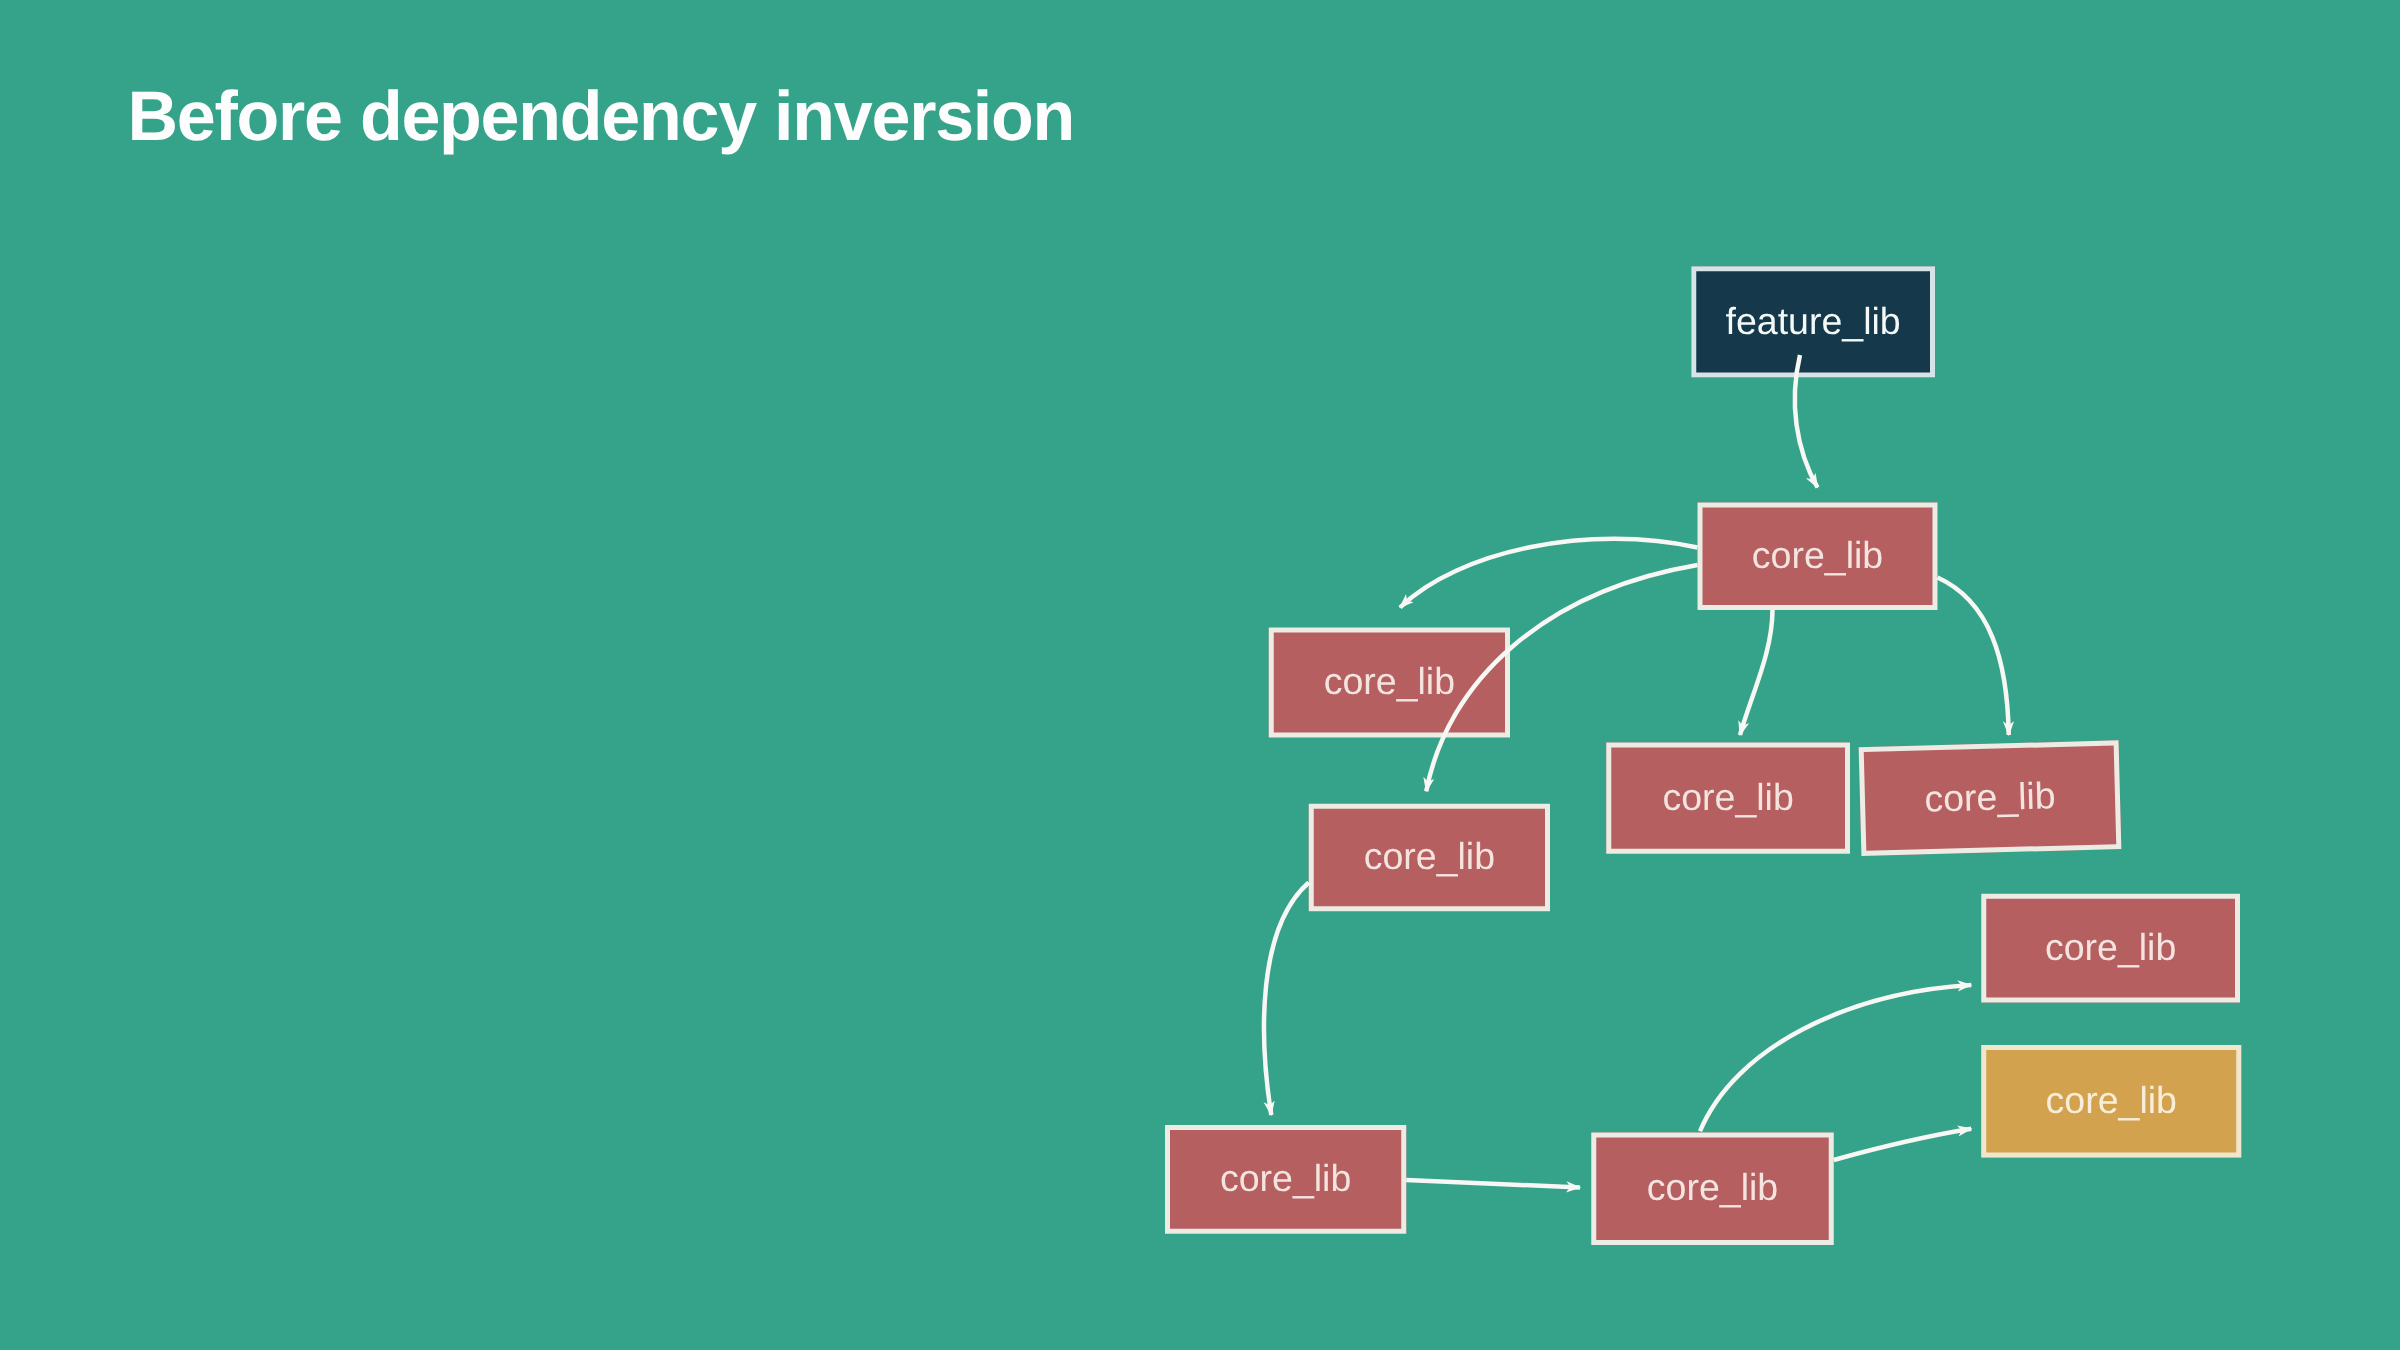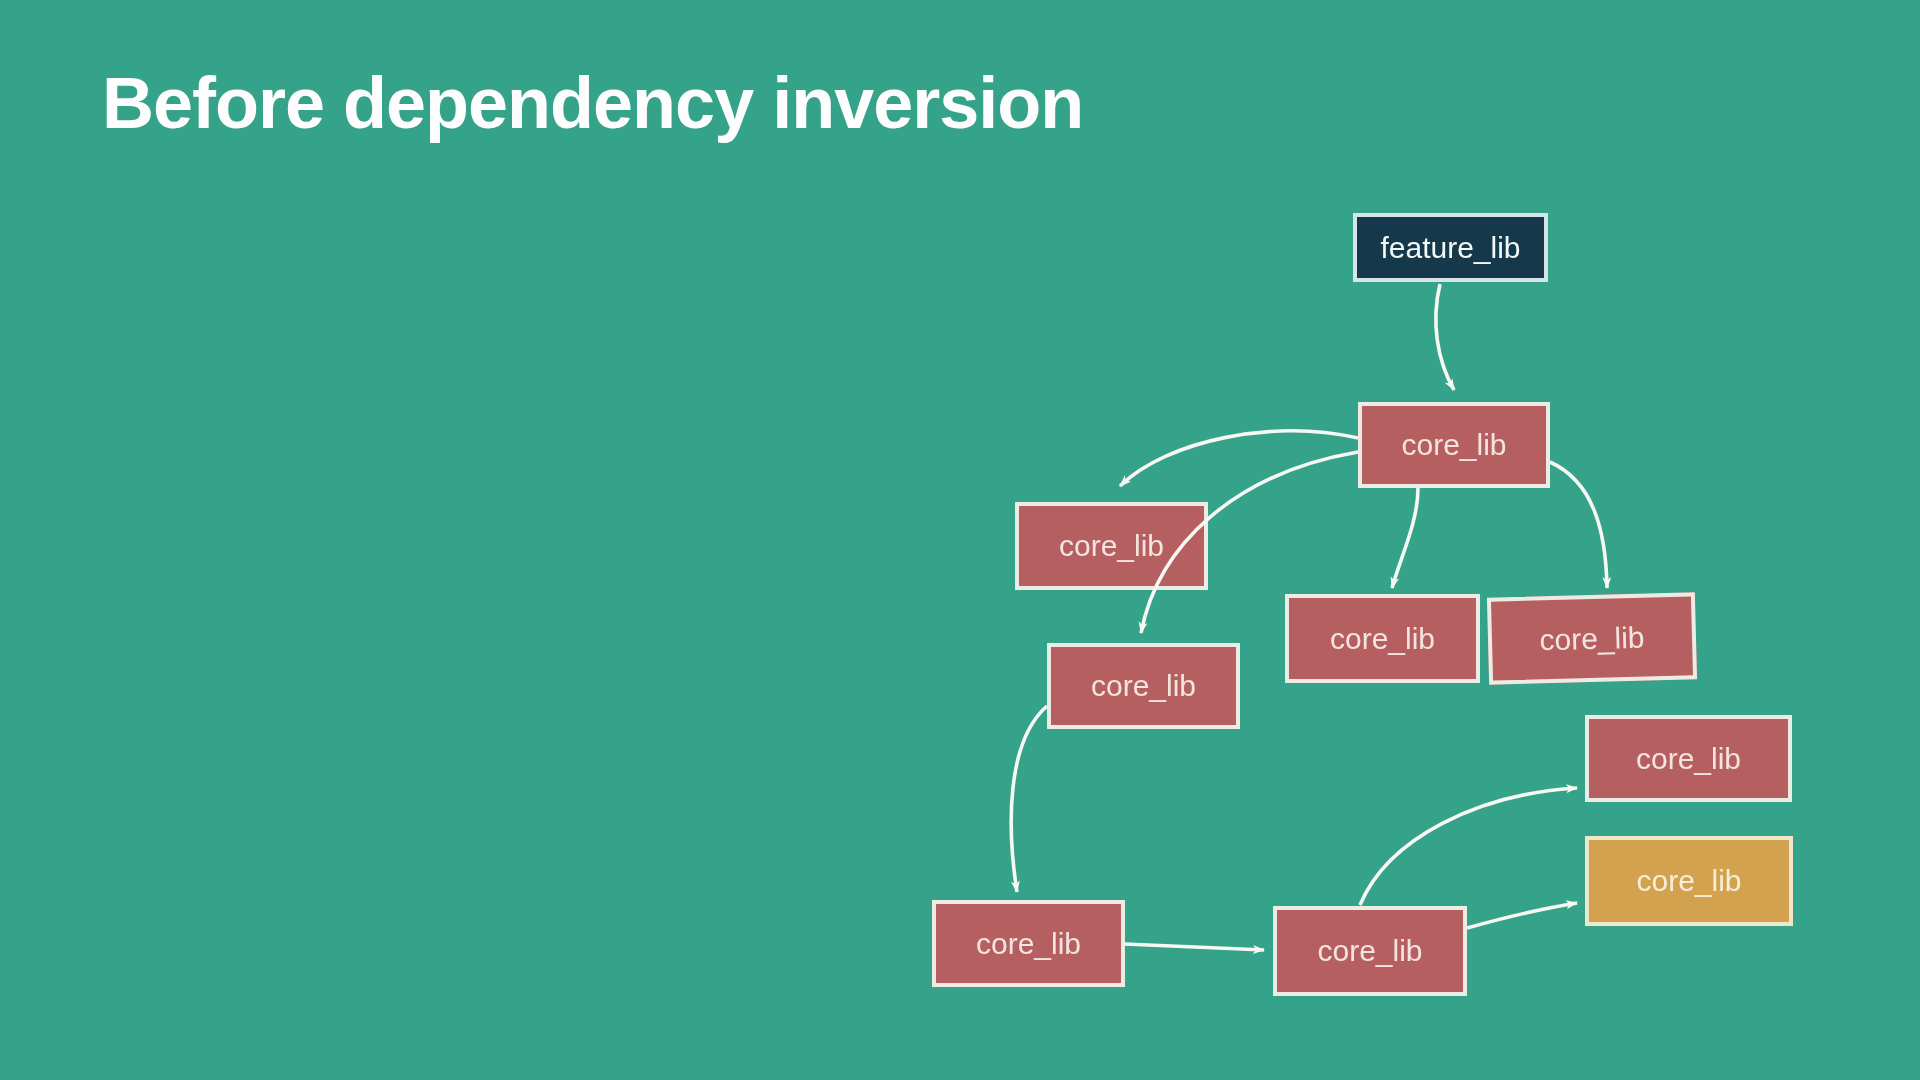--- a/index.html
+++ b/index.html
@@ -14,21 +14,21 @@
     position: relative;
     width: 1920px;
     height: 1080px;
     background: #35A28A;
   }
   #slide-title {
     position: absolute;
     left: 102px;
     top: 58px;
     margin: 0;
-    font-size: 72px;
+    font-size: 56px;
     font-weight: bold;
     letter-spacing: -1px;
     color: #FCFDFC;
     line-height: 1.25;
   }
   #edge-layer {
     position: absolute;
     left: 0;
     top: 0;
     width: 1920px;
@@ -81,21 +81,21 @@
         <path d="M1418,488 C1418,522 1401,556 1392,588" marker-end="url(#arrowhead)"></path>
         <path d="M1550,462 C1592,481 1606,528 1607,588" marker-end="url(#arrowhead)"></path>
         <path d="M1047,706 C1006,742 1007,828 1017,892" marker-end="url(#arrowhead)"></path>
         <path d="M1125,944 L1264,950" marker-end="url(#arrowhead)"></path>
         <path d="M1360,905 C1388,838 1478,794 1577,788" marker-end="url(#arrowhead)"></path>
         <path d="M1467,928 C1510,916 1546,908 1577,903" marker-end="url(#arrowhead)"></path>
       </g>
   </svg>
 
   <div id="node-layer">
-      <div class="node navy" style="left: 1353px; top: 213px; width: 195px; height: 69px;">
+      <div class="node navy" style="left: 1353px; top: 213px; width: 195px; height: 89px;">
         <span>feature_lib</span>
       </div>
       <div class="node red" style="left: 1358px; top: 402px; width: 192px; height: 86px;">
         <span>core_lib</span>
       </div>
       <div class="node red" style="left: 1015px; top: 502px; width: 193px; height: 88px;">
         <span>core_lib</span>
       </div>
       <div class="node red" style="left: 1047px; top: 643px; width: 193px; height: 86px;">
         <span>core_lib</span>

